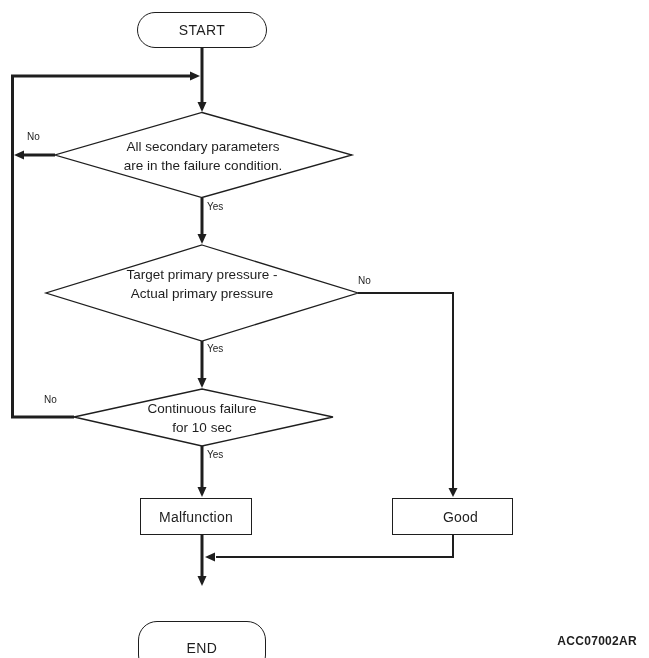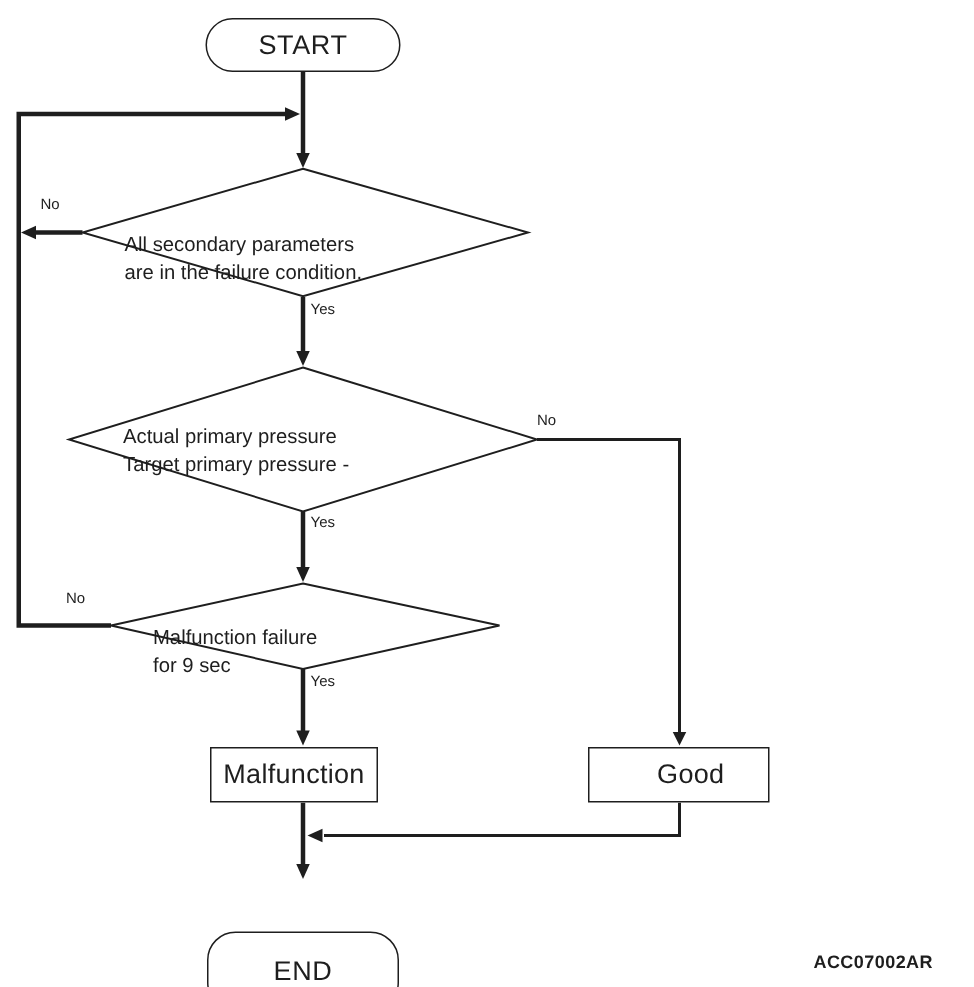--- a/index.html
+++ b/index.html
@@ -18,55 +18,55 @@
     width: 649px; height: 658px;
   }
   .node {
     position: absolute;
     display: flex;
     align-items: center;
     justify-content: center;
     background: #ffffff;
     border: 1.5px solid #1e1e1e;
     box-sizing: border-box;
-    font-size: 18px;
+    font-size: 14px;
     letter-spacing: 0.4px;
     z-index: 2;
   }
   .stadium { border-radius: 19px; }
   .node-start { left: 137px; top: 12px;  width: 130px; height: 36px; }
   .node-end   { left: 138px; top: 576px; width: 128px; height: 53px; margin-top: 45px; }
   .node-malfunction { left: 140px; top: 498px; width: 112px; height: 37px; letter-spacing: 0.2px; }
   .node-good        { left: 392px; top: 498px; width: 121px; height: 37px; letter-spacing: 0.2px; padding-left: 16px; }
   .dtext {
     position: absolute;
+    text-align: center;
     font-size: 13.5px;
     line-height: 19px;
     z-index: 2;
     white-space: nowrap;
-    margin-top: 16px;
   }
   .dtext-1 { left: 83px;  top: 137px; width: 240px; }
   .dtext-2 { left: 82px;  top: 265px; width: 240px; }
   .dtext-3 { left: 102px; top: 399px; width: 200px; }
   .branch-label {
     position: absolute;
     font-size: 10px;
     z-index: 2;
     white-space: nowrap;
   }
   .lbl-d1-no  { left: 27px;  top: 131px; }
   .lbl-d1-yes { left: 207px; top: 201px; }
   .lbl-d2-no  { left: 358px; top: 275px; }
   .lbl-d2-yes { left: 207px; top: 343px; }
   .lbl-d3-no  { left: 44px;  top: 394px; }
   .lbl-d3-yes { left: 207px; top: 449px; }
   .figcode {
     position: absolute;
-    right: 27px;
+    right: 12px;
     top: 634px;
     font-size: 12px;
     font-weight: bold;
     letter-spacing: 0.3px;
     z-index: 2;
   }
 </style>
 </head>
 <body>
 
@@ -115,27 +115,27 @@
   <div class="node stadium node-end">
     <span>END</span>
   </div>
 
   <div class="dtext dtext-1">
     <div>All secondary parameters</div>
     <div>are in the failure condition.</div>
   </div>
 
   <div class="dtext dtext-2">
+    <div>Target primary pressure -</div>
     <div>Actual primary pressure</div>
-    <div>Target primary pressure -</div>
   </div>
 
   <div class="dtext dtext-3">
-    <div>Malfunction failure</div>
-    <div>for 9 sec</div>
+    <div>Continuous failure</div>
+    <div>for 10 sec</div>
   </div>
 
   <div class="branch-label lbl-d1-no">No</div>
   <div class="branch-label lbl-d1-yes">Yes</div>
   <div class="branch-label lbl-d2-no">No</div>
   <div class="branch-label lbl-d2-yes">Yes</div>
   <div class="branch-label lbl-d3-no">No</div>
   <div class="branch-label lbl-d3-yes">Yes</div>
 
   <div class="figcode">ACC07002AR</div>

